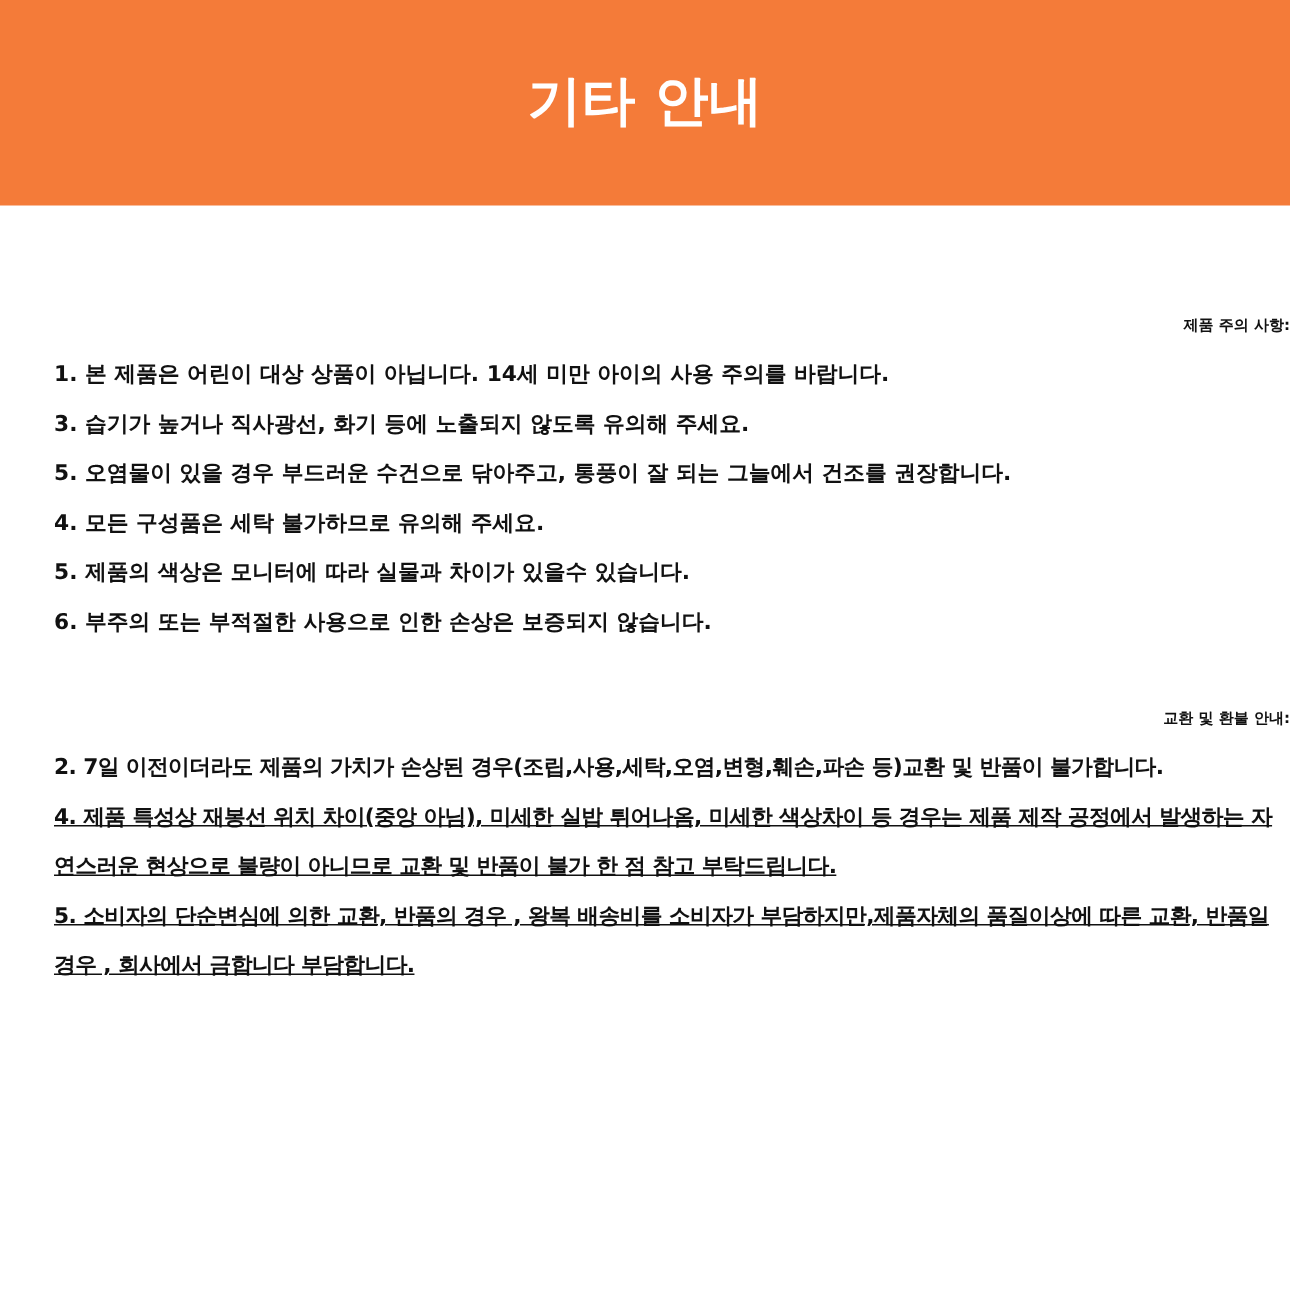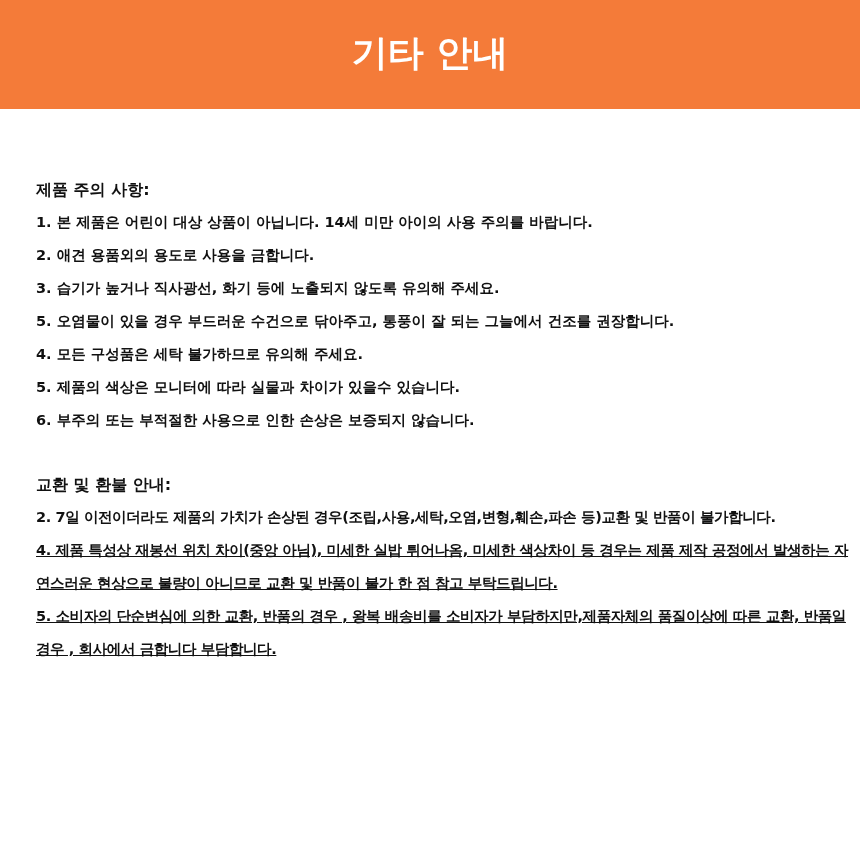--- a/index.html
+++ b/index.html
@@ -9,21 +9,21 @@
     }
     body {
       width: 860px;
       height: 860px;
       overflow: hidden;
       font-family: "DejaVu Sans", "Liberation Sans", sans-serif;
       color: #111111;
     }
     .header {
       width: 860px;
-      height: 109px;
+      height: 137px;
       background: #f47b39;
       display: flex;
       align-items: center;
       justify-content: center;
     }
     .header-title {
       color: #ffffff;
       font-size: 36px;
       font-weight: bold;
       letter-spacing: 0px;
@@ -35,25 +35,26 @@
     .section {
       margin: 0;
     }
     .section-1 {
       padding-top: 64px;
     }
     .section-2 {
       padding-top: 31px;
     }
     .section-title {
-      font-size: 16px;
+      font-size: 10px;
       font-weight: bold;
       line-height: 33px;
       height: 33px;
       white-space: nowrap;
+      text-align: right;
     }
     .item {
       font-size: 14.5px;
       font-weight: bold;
       line-height: 33px;
       white-space: nowrap;
     }
     .item-wrap {
       font-size: 14.5px;
       font-weight: bold;
@@ -74,21 +75,20 @@
 
 <div class="header">
   <span class="header-title">기타 안내</span>
 </div>
 
 <div class="content">
 
   <div class="section section-1">
     <div class="section-title">제품 주의 사항:</div>
     <div class="item">1. 본 제품은 어린이 대상 상품이 아닙니다. 14세 미만 아이의 사용 주의를 바랍니다.</div>
-    <div class="item">2. 애견 용품외의 용도로 사용을 금합니다.</div>
     <div class="item">3. 습기가 높거나 직사광선, 화기 등에 노출되지 않도록 유의해 주세요.</div>
     <div class="item">5. 오염물이 있을 경우 부드러운 수건으로 닦아주고, 통풍이 잘 되는 그늘에서 건조를 권장합니다.</div>
     <div class="item">4. 모든 구성품은 세탁 불가하므로 유의해 주세요.</div>
     <div class="item">5. 제품의 색상은 모니터에 따라 실물과 차이가 있을수 있습니다.</div>
     <div class="item">6. 부주의 또는 부적절한 사용으로 인한 손상은 보증되지 않습니다.</div>
   </div>
 
   <div class="section section-2">
     <div class="section-title">교환 및 환불 안내:</div>
     <div class="item">2. 7일 이전이더라도 제품의 가치가 손상된 경우(조립,사용,세탁,오염,변형,훼손,파손 등)교환 및 반품이 불가합니다.</div>

